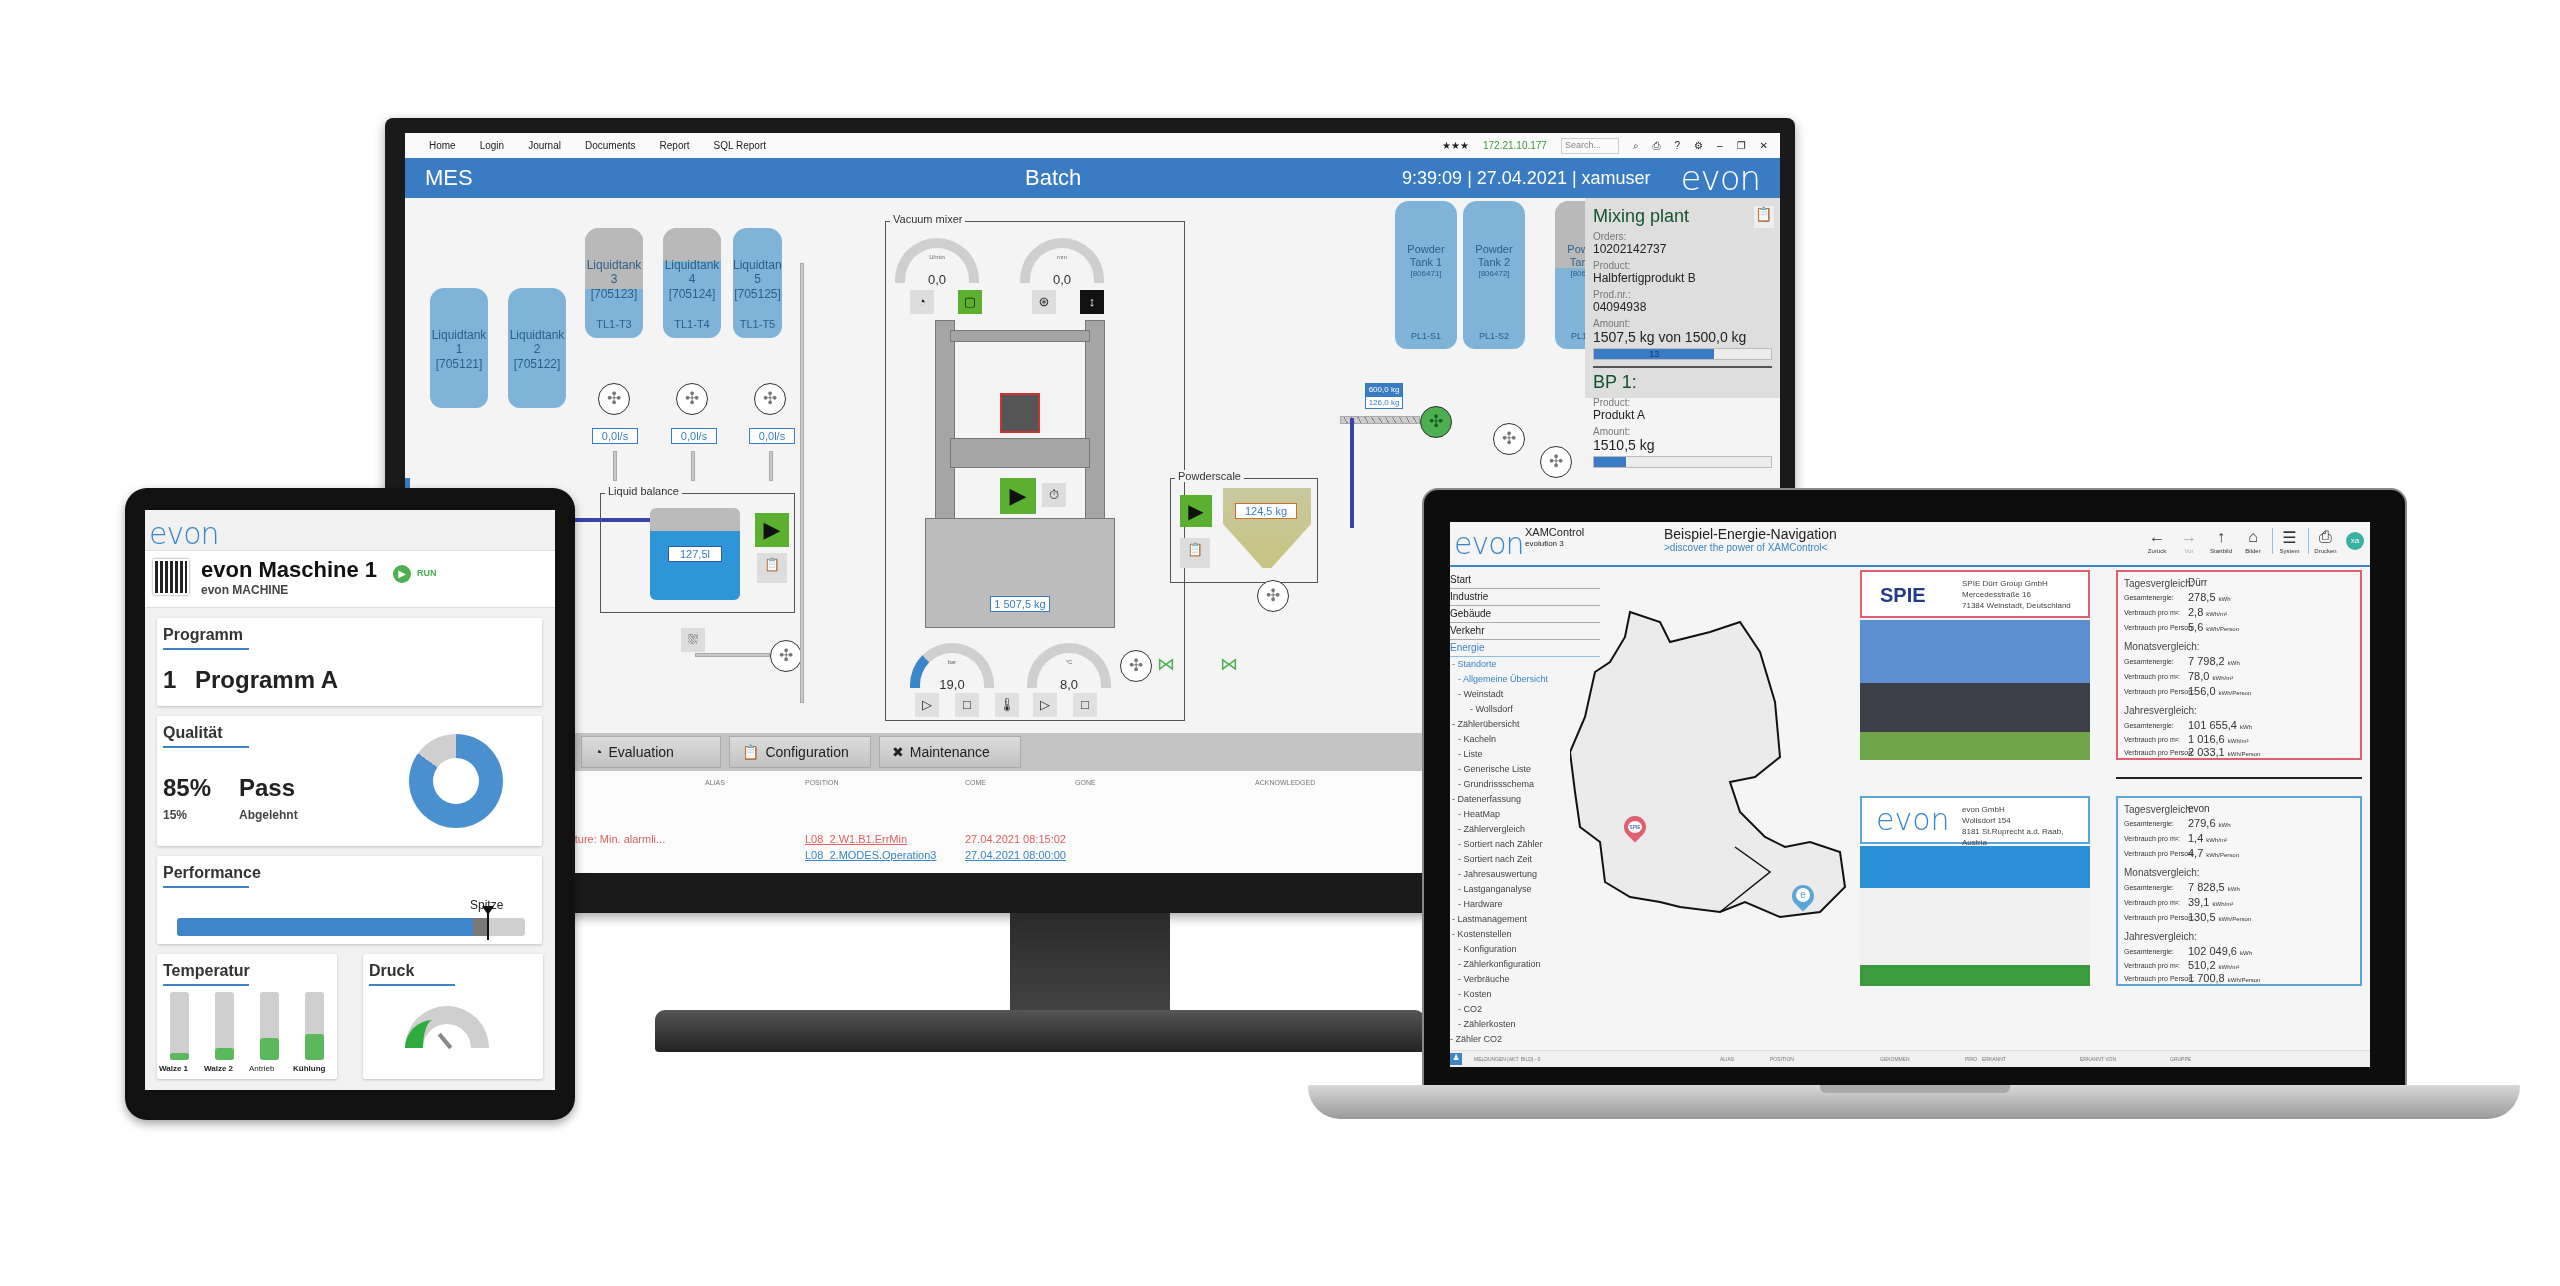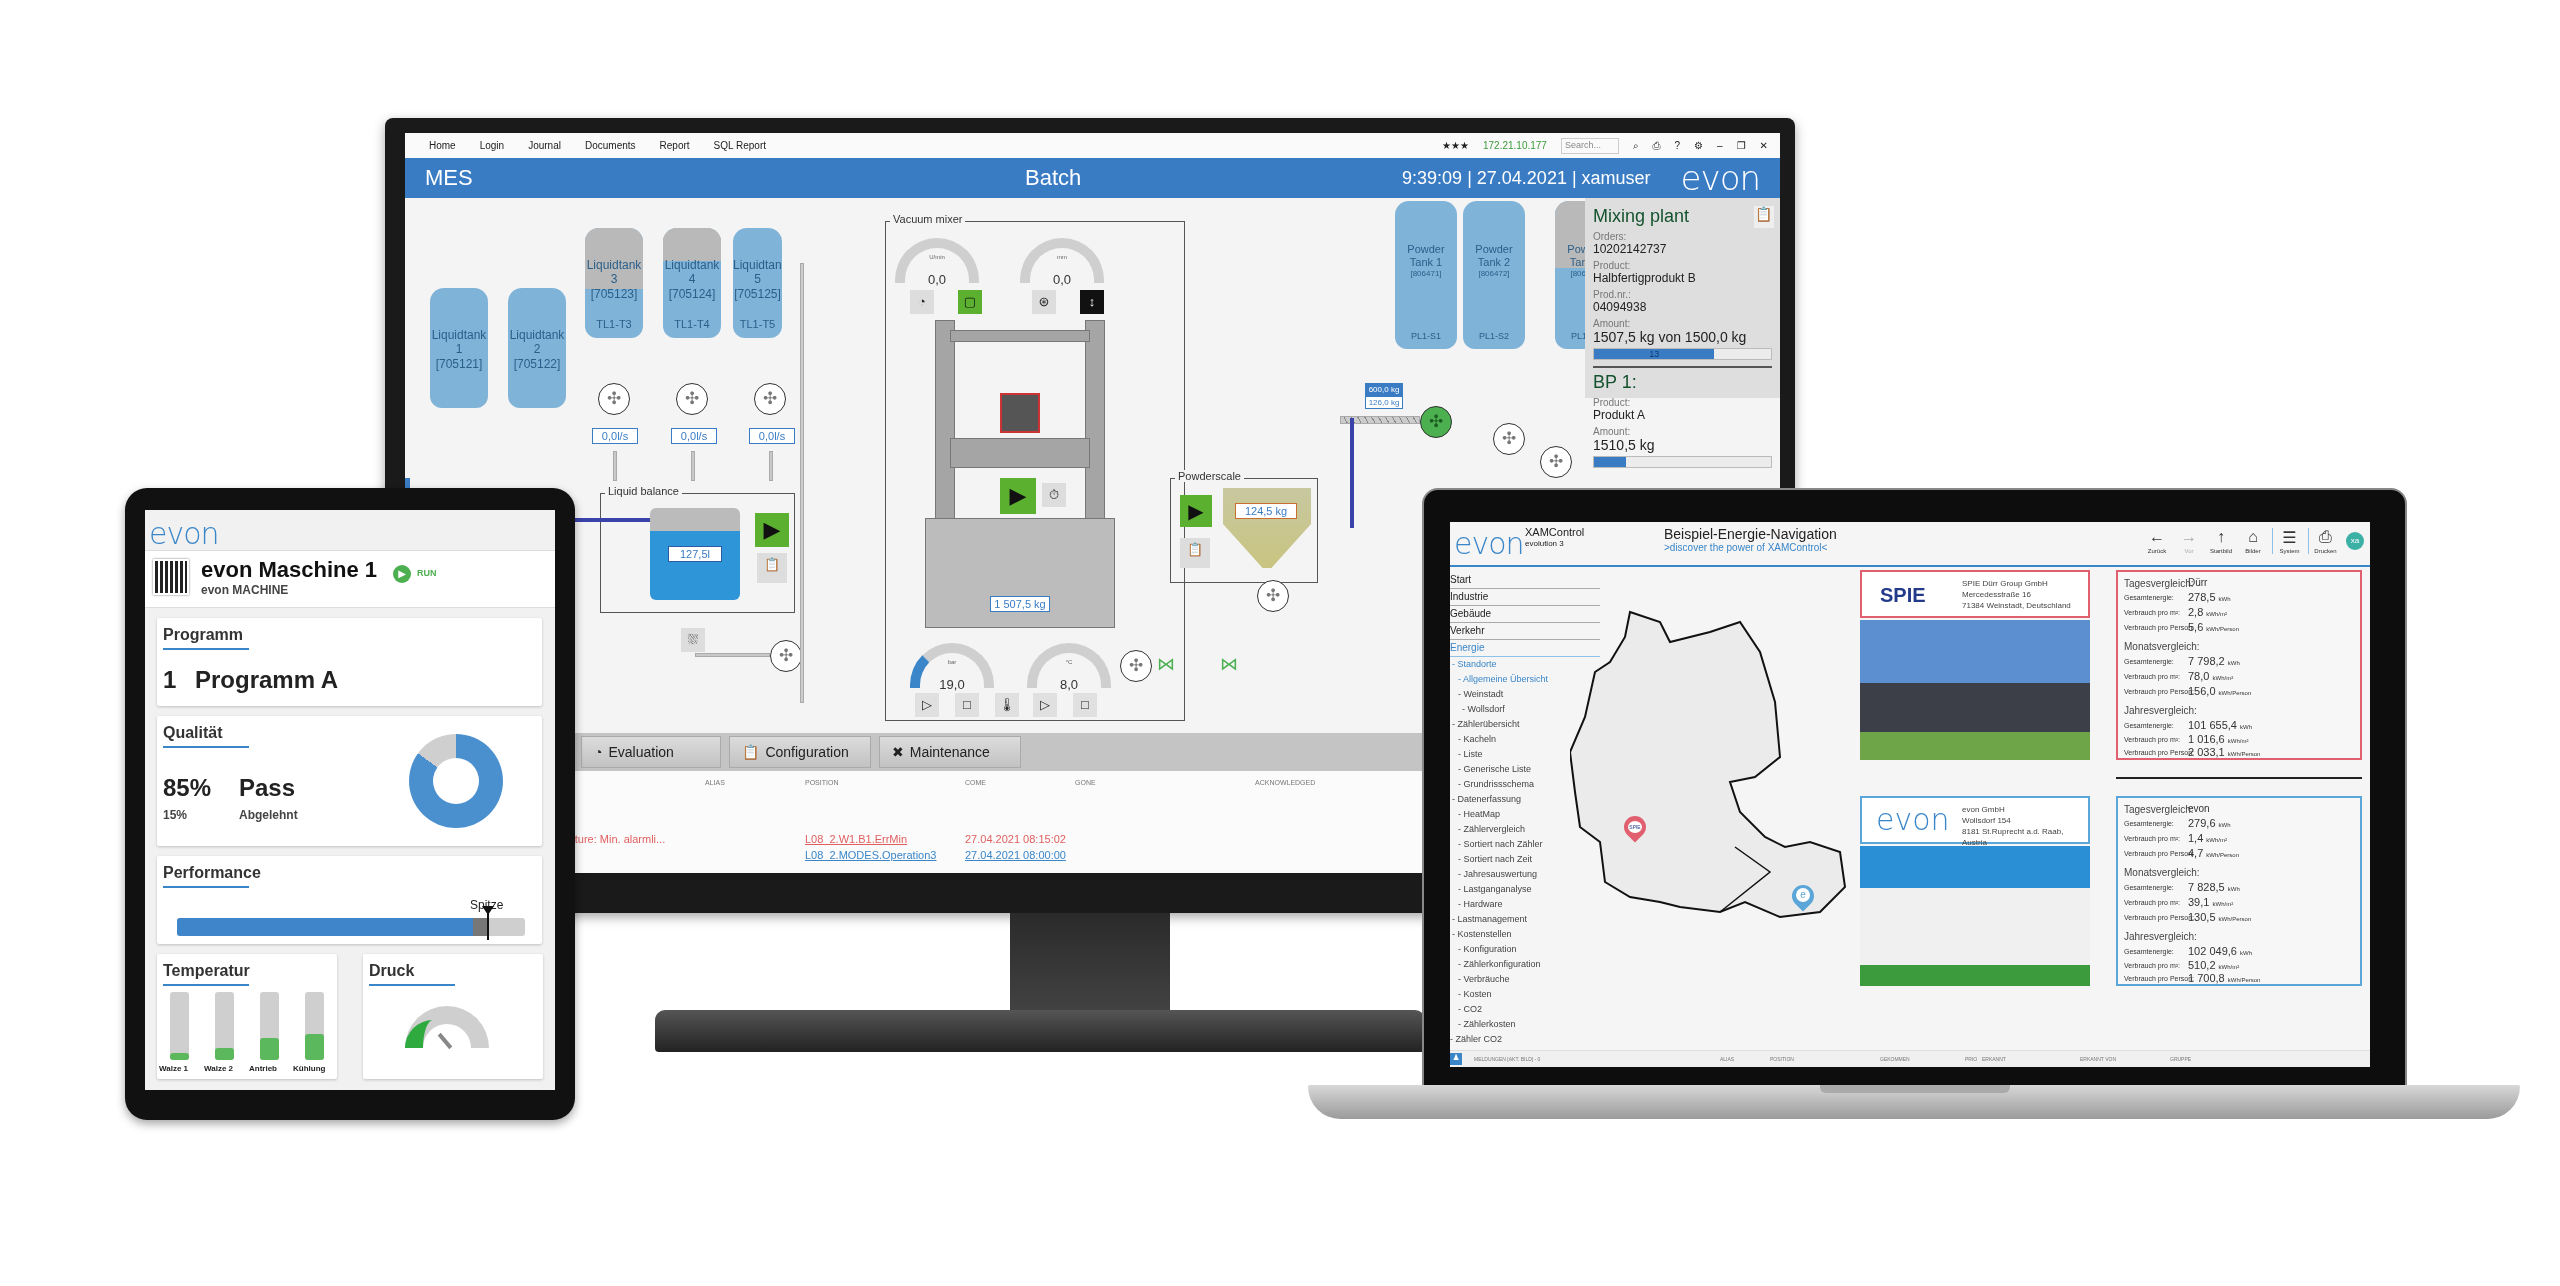--- a/index.html
+++ b/index.html
@@ -369,21 +369,21 @@
         <div class="abs" style="left:0;bottom:0;width:100%;height:18%;background:#5cb85c;border-radius:3px"></div>
       </div>
     <div class="abs" style="left:103px;top:38px;width:19px;height:68px;background:#cfcfcf;border-radius:3px">
         <div class="abs" style="left:0;bottom:0;width:100%;height:32%;background:#5cb85c;border-radius:3px"></div>
       </div>
     <div class="abs" style="left:148px;top:38px;width:19px;height:68px;background:#cfcfcf;border-radius:3px">
         <div class="abs" style="left:0;bottom:0;width:100%;height:38%;background:#5cb85c;border-radius:3px"></div>
       </div>
     <span class="abs" style="left:2px;top:110px;font-size:8px;font-weight:bold">Walze 1</span>
     <span class="abs" style="left:47px;top:110px;font-size:8px;font-weight:bold">Walze 2</span>
-    <span class="abs" style="left:92px;top:110px;font-size:8px;font-weight:bold">Antrieb</span>
+    <span class="abs" style="left:92px;top:110px;font-size:8px;font-weight:normal">Antrieb</span>
     <span class="abs" style="left:136px;top:110px;font-size:8px;font-weight:bold">Kühlung</span>
   </div>
 
   <div class="card" style="left:218px;top:444px;width:180px;height:125px">
     <span class="card-title">Druck</span>
       <span class="card-ul"></span>
     <div class="abs" style="left:42px;top:52px;width:84px;height:42px;border-radius:42px 42px 0 0;border:18px solid #cfcfcf;border-bottom:none"></div>
     <div class="abs" style="left:42px;top:66px;width:30px;height:28px;border-left:18px solid #2eaa3f;border-top:0;border-radius:30px 0 0 0"></div>
     <div class="abs" style="left:80px;top:78px;width:4px;height:18px;background:#888;transform:rotate(-40deg)"></div>
   </div>
@@ -409,21 +409,21 @@
 
   <div class="xa-nav">
     <div class="top">Start</div>
     <div class="top">Industrie</div>
     <div class="top">Gebäude</div>
     <div class="top">Verkehr</div>
     <div class="top active" style="border-bottom-color:#8cc2e8">Energie</div>
     <div class="sub active" style="padding-left:2px">- Standorte</div>
     <div class="sub active" style="padding-left:8px">- Allgemeine Übersicht</div>
     <div class="sub" style="padding-left:8px">- Weinstadt</div>
-    <div class="sub" style="padding-left:12px">- Wollsdorf</div>
+    <div class="sub" style="padding-left:20px">- Wollsdorf</div>
     <div class="sub" style="padding-left:2px">- Zählerübersicht</div>
     <div class="sub" style="padding-left:8px">- Kacheln</div>
     <div class="sub" style="padding-left:8px">- Liste</div>
     <div class="sub" style="padding-left:8px">- Generische Liste</div>
     <div class="sub" style="padding-left:8px">- Grundrissschema</div>
     <div class="sub" style="padding-left:2px">- Datenerfassung</div>
     <div class="sub" style="padding-left:8px">- HeatMap</div>
     <div class="sub" style="padding-left:8px">- Zählervergleich</div>
     <div class="sub" style="padding-left:8px">- Sortiert nach Zähler</div>
     <div class="sub" style="padding-left:8px">- Sortiert nach Zeit</div>

